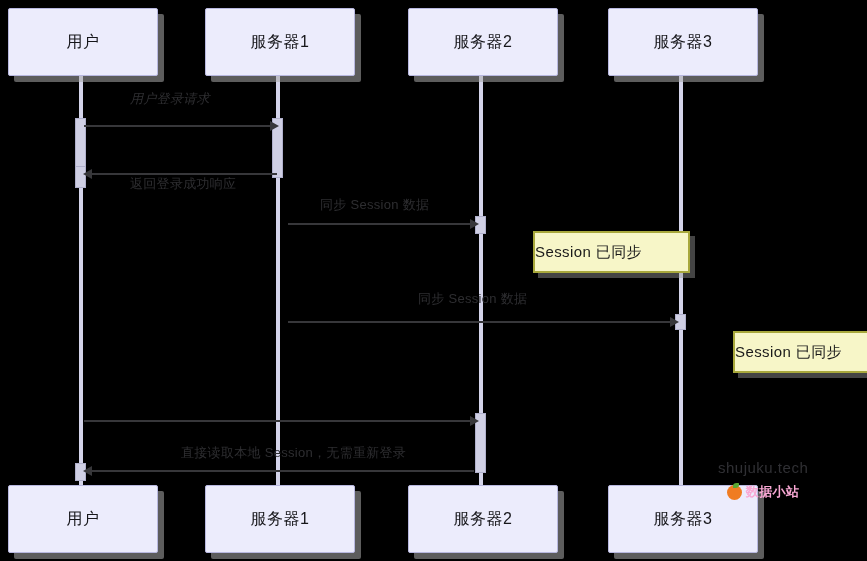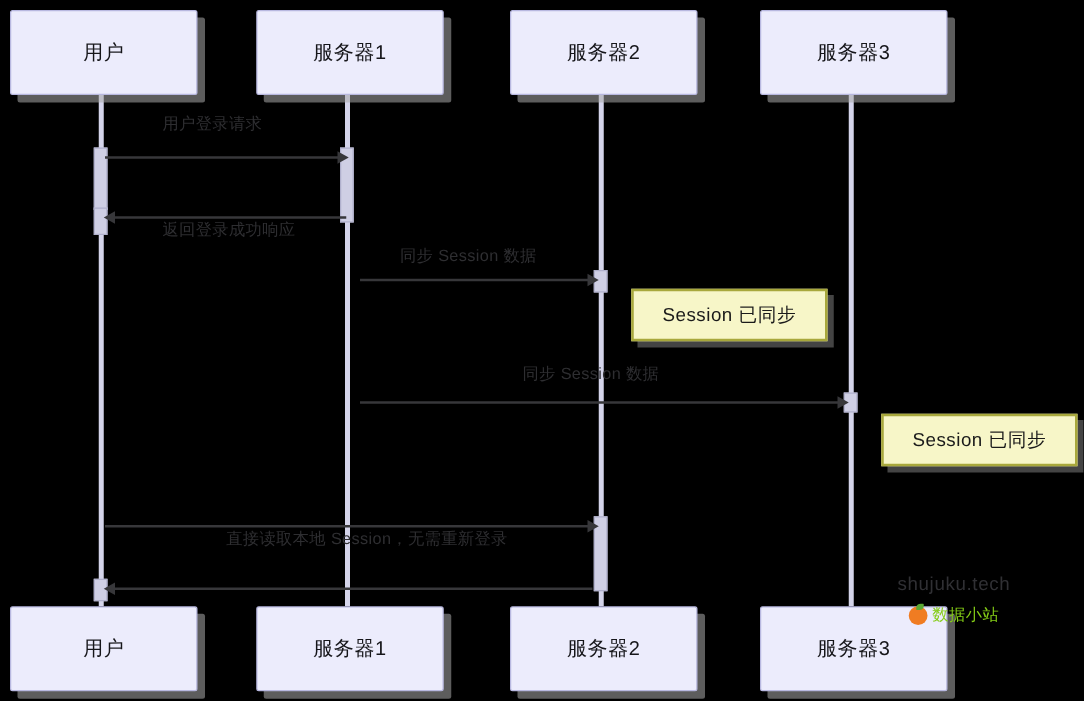--- a/index.html
+++ b/index.html
@@ -73,25 +73,25 @@
     letter-spacing: 0.3px;
   }
   
   .note {
     position: absolute;
     box-sizing: border-box;
     background: #f7f6c8;
     border: 2px solid #a8a83c;
     display: flex;
     align-items: center;
-    justify-content: center;
     color: #1a1a1a;
     font-size: 15px;
     letter-spacing: 0.4px;
     box-shadow: 5px 5px 0 rgba(150,150,150,0.45);
+    margin-left: 28px;
   }
   
   #watermark {
     position: absolute;
     display: flex;
     flex-direction: column;
     align-items: center;
   }
   .wm-url {
     color: #303034;
@@ -117,24 +117,25 @@
     content: "";
     position: absolute;
     top: -2px;
     left: 6px;
     width: 6px;
     height: 5px;
     background: #5aa832;
     border-radius: 60% 10% 60% 10%;
   }
   .wm-name {
-    color: #84cc16;
+    color: #f9a8d4;
     font-size: 13px;
     white-space: nowrap;
     letter-spacing: 0.4px;
+    font-weight: bold;
   }
 </style>
 </head>
 <body>
 
 <div id="canvas">
 
   <div class="lifeline" style="left:79px; top:76px; height:409px;"></div>
   <div class="lifeline" style="left:276px; top:76px; height:409px;"></div>
   <div class="lifeline" style="left:479px; top:76px; height:409px;"></div>
@@ -154,40 +155,40 @@
   <div class="participant" style="left:205px; top:8px; width:150px; height:68px;">
     <span>服务器1</span>
   </div>
   <div class="participant" style="left:408px; top:8px; width:150px; height:68px;">
     <span>服务器2</span>
   </div>
   <div class="participant" style="left:608px; top:8px; width:150px; height:68px;">
     <span>服务器3</span>
   </div>
 
-  <div class="msg-label" style="left:130px; top:90px;">用户登录请求</div>
+  <div class="msg-label" style="left:130px; top:90px;font-style:italic;">用户登录请求</div>
   <div class="msg-line" style="left:84px; top:125px; width:189px;"></div>
   <div class="arrowhead right" style="left:270px; top:121px;"></div>
 
   <div class="msg-label" style="left:130px; top:143px;margin-top:32px;">返回登录成功响应</div>
   <div class="msg-line" style="left:89px; top:173px; width:188px;"></div>
   <div class="arrowhead left" style="left:83px; top:169px;"></div>
 
   <div class="msg-label" style="left:320px; top:196px;">同步 Session 数据</div>
   <div class="msg-line" style="left:288px; top:223px; width:185px;"></div>
   <div class="arrowhead right" style="left:470px; top:219px;"></div>
 
   <div class="msg-label" style="left:418px; top:290px;">同步 Session 数据</div>
   <div class="msg-line" style="left:288px; top:321px; width:385px;"></div>
   <div class="arrowhead right" style="left:670px; top:317px;"></div>
 
   <div class="msg-line" style="left:84px; top:420px; width:389px;"></div>
   <div class="arrowhead right" style="left:470px; top:416px;"></div>
 
-  <div class="msg-label" style="left:181px; top:422px;">直接读取本地 Session，无需重新登录</div>
+  <div class="msg-label" style="left:181px; top:444px;">直接读取本地 Session，无需重新登录</div>
   <div class="msg-line" style="left:89px; top:470px; width:385px;"></div>
   <div class="arrowhead left" style="left:83px; top:466px;"></div>
 
   <div class="note" style="left:505px; top:231px; width:157px; height:42px;">
     <span>Session 已同步</span>
   </div>
   <div class="note" style="left:705px; top:331px; width:157px; height:42px;">
     <span>Session 已同步</span>
   </div>
 

